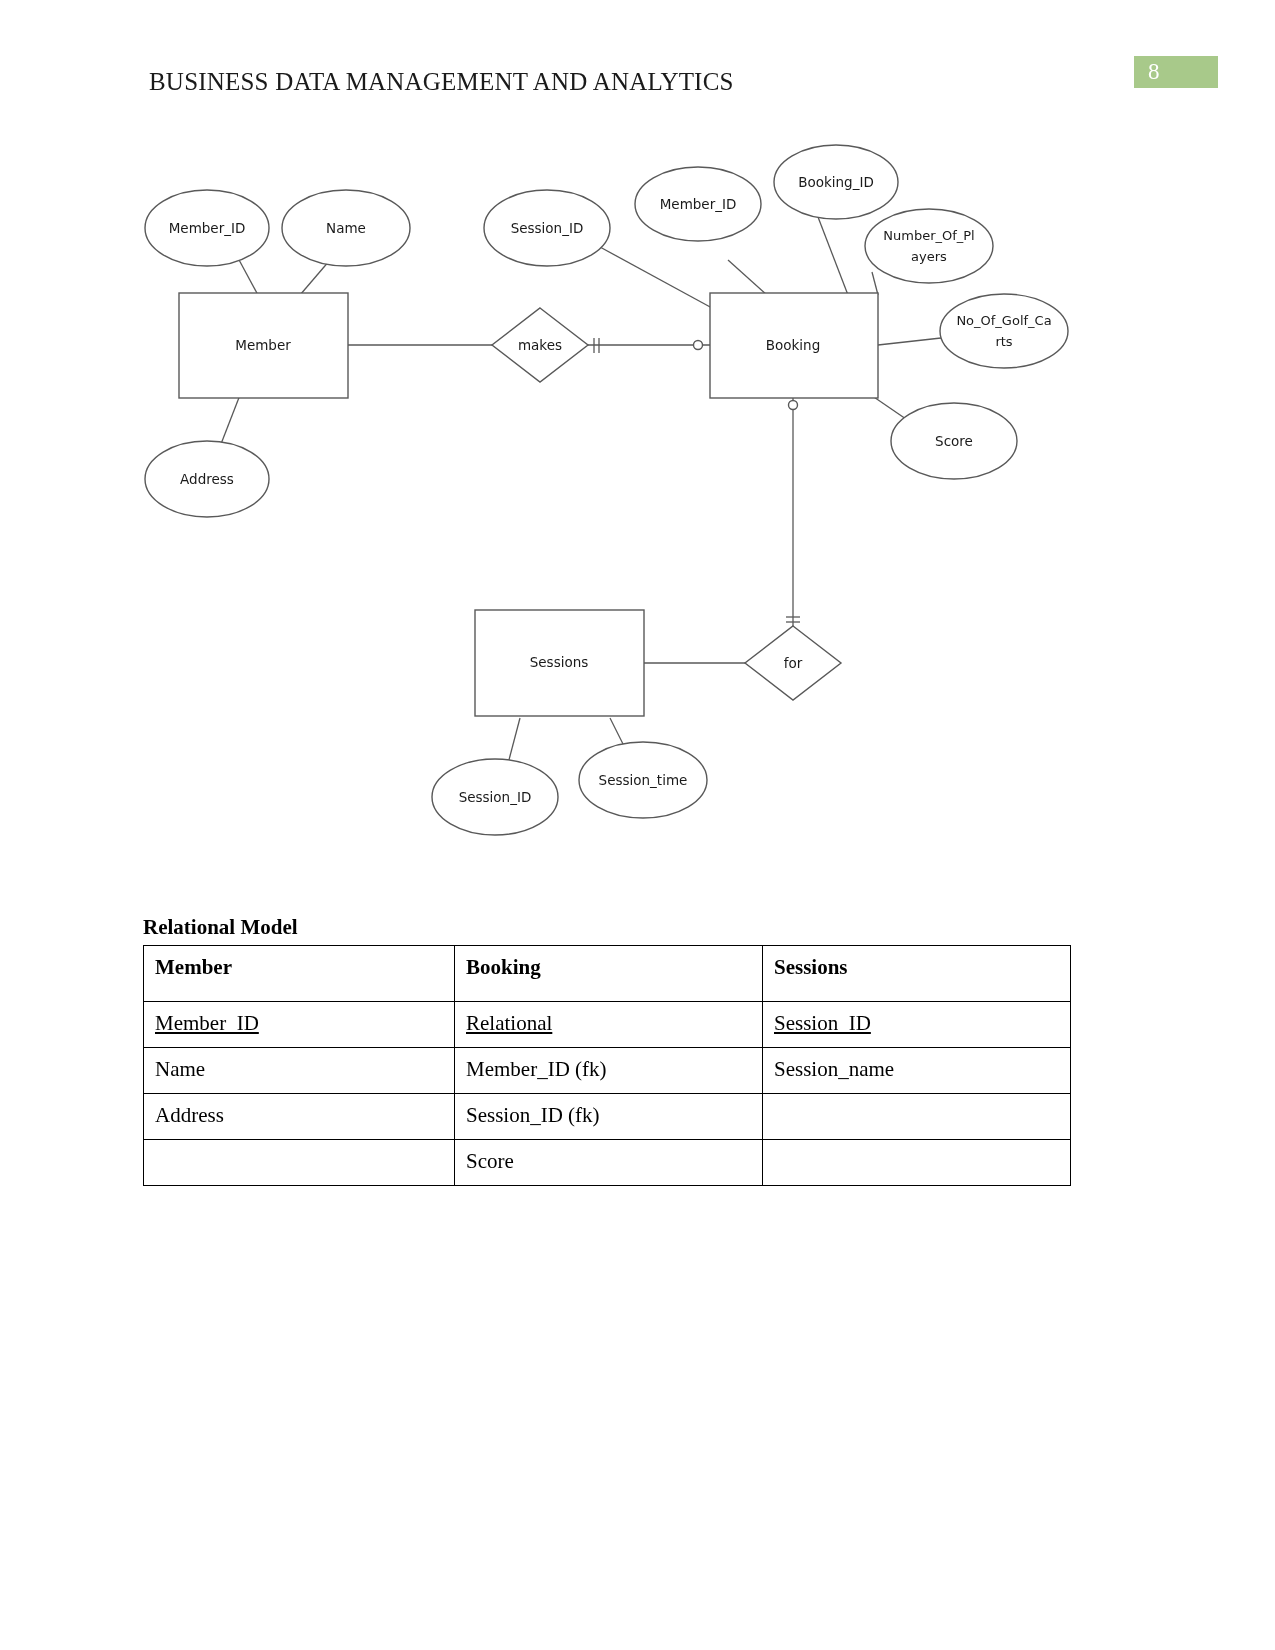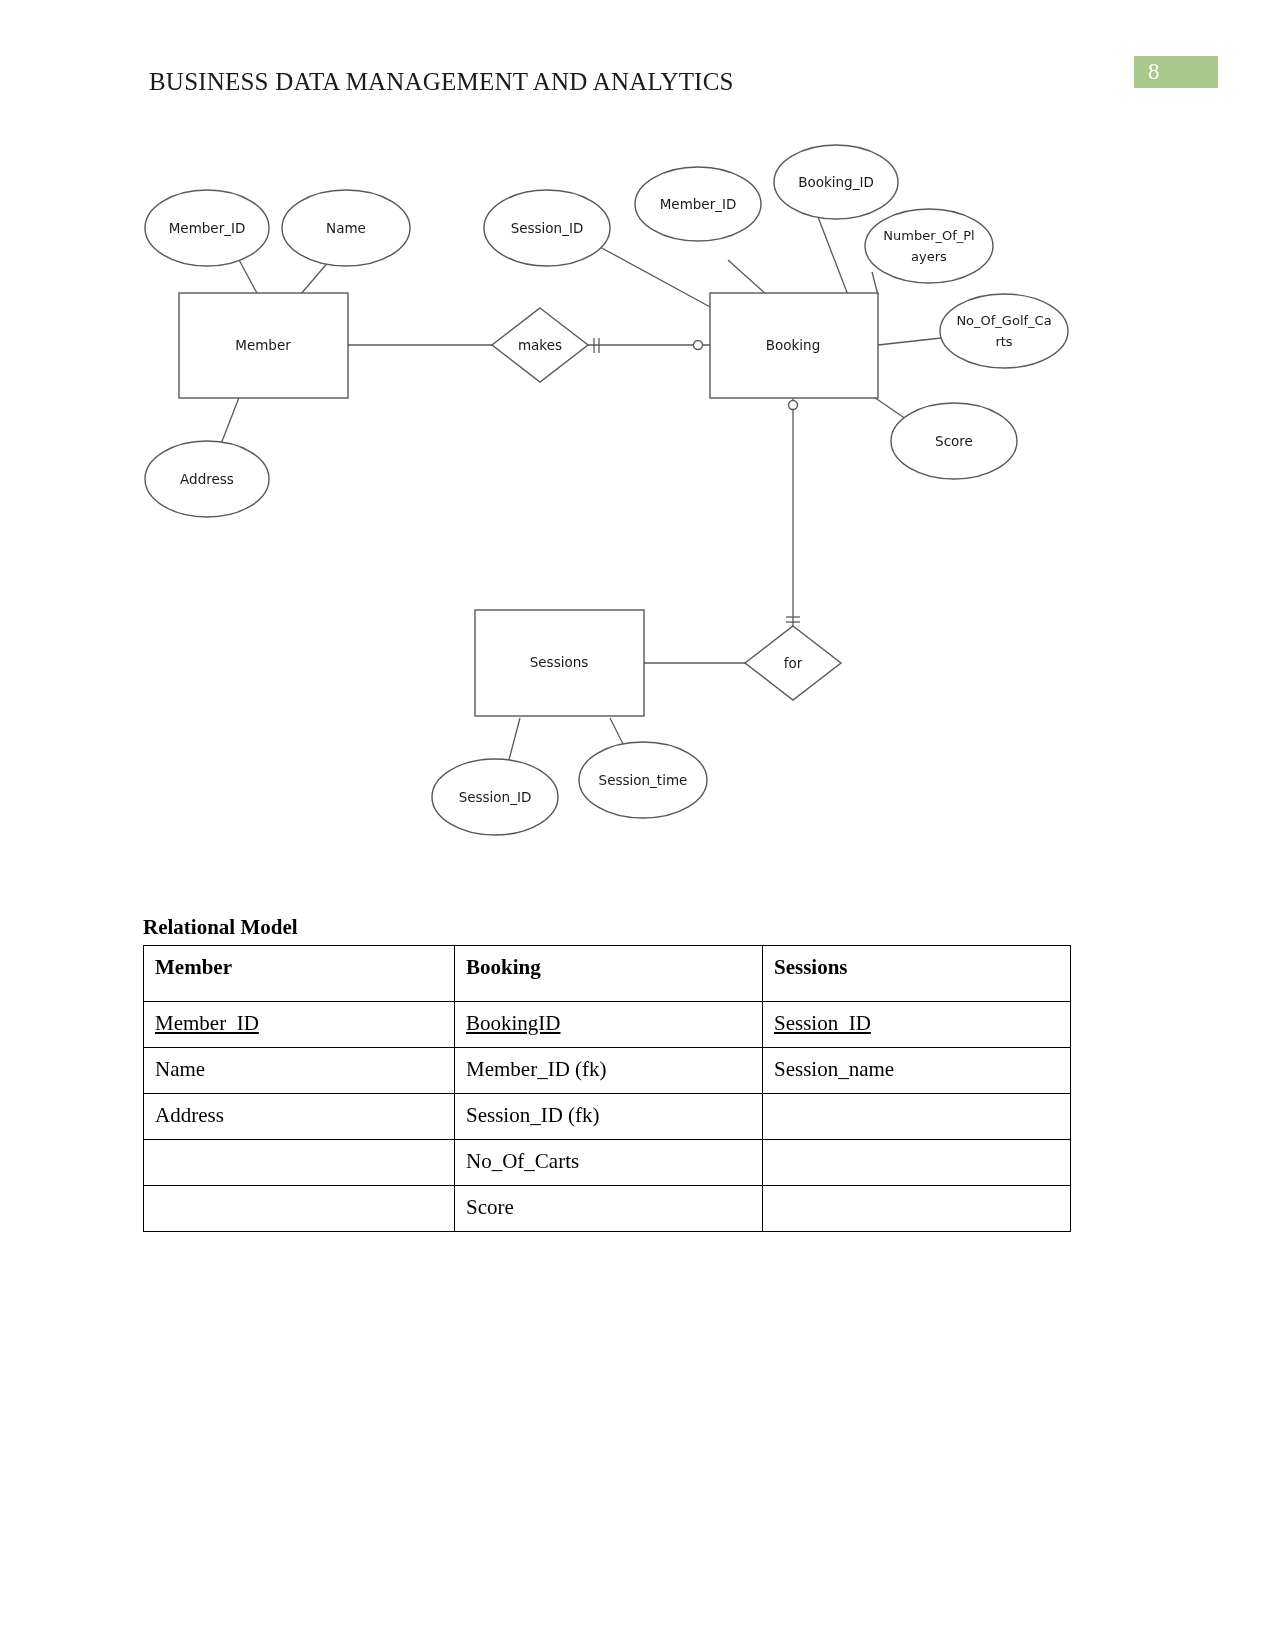--- a/index.html
+++ b/index.html
@@ -247,37 +247,32 @@
   <thead>
     <tr>
       <th class="col-a">Member</th>
       <th class="col-b">Booking</th>
       <th class="col-c">Sessions</th>
     </tr>
   </thead>
   <tbody>
     <tr>
       <td class="col-a pk-cell"><span>Member_ID</span></td>
-      <td class="col-b pk-cell"><span>BookingID</span></td>
+      <td class="col-b pk-cell"><span>Relational</span></td>
       <td class="col-c pk-cell"><span>Session_ID</span></td>
     </tr>
     <tr>
       <td class="col-a">Name</td>
       <td class="col-b">Member_ID (fk)</td>
       <td class="col-c">Session_name</td>
     </tr>
     <tr>
       <td class="col-a">Address</td>
       <td class="col-b">Session_ID (fk)</td>
       <td class="col-c"></td>
     </tr>
     <tr>
       <td class="col-a"></td>
-      <td class="col-b">No_Of_Carts</td>
-      <td class="col-c"></td>
-    </tr>
-    <tr>
-      <td class="col-a"></td>
       <td class="col-b">Score</td>
       <td class="col-c"></td>
     </tr>
   </tbody>
 </table>
 
 </body></html>

